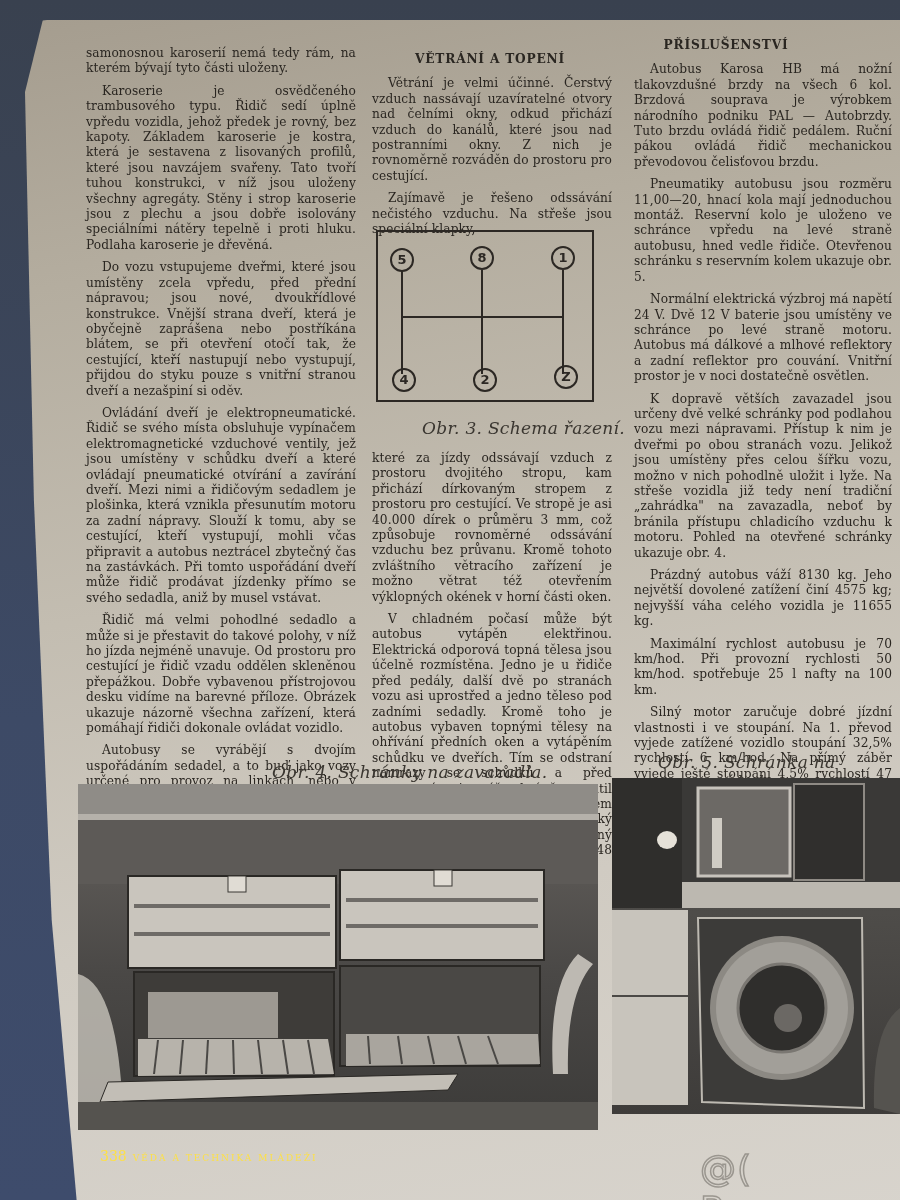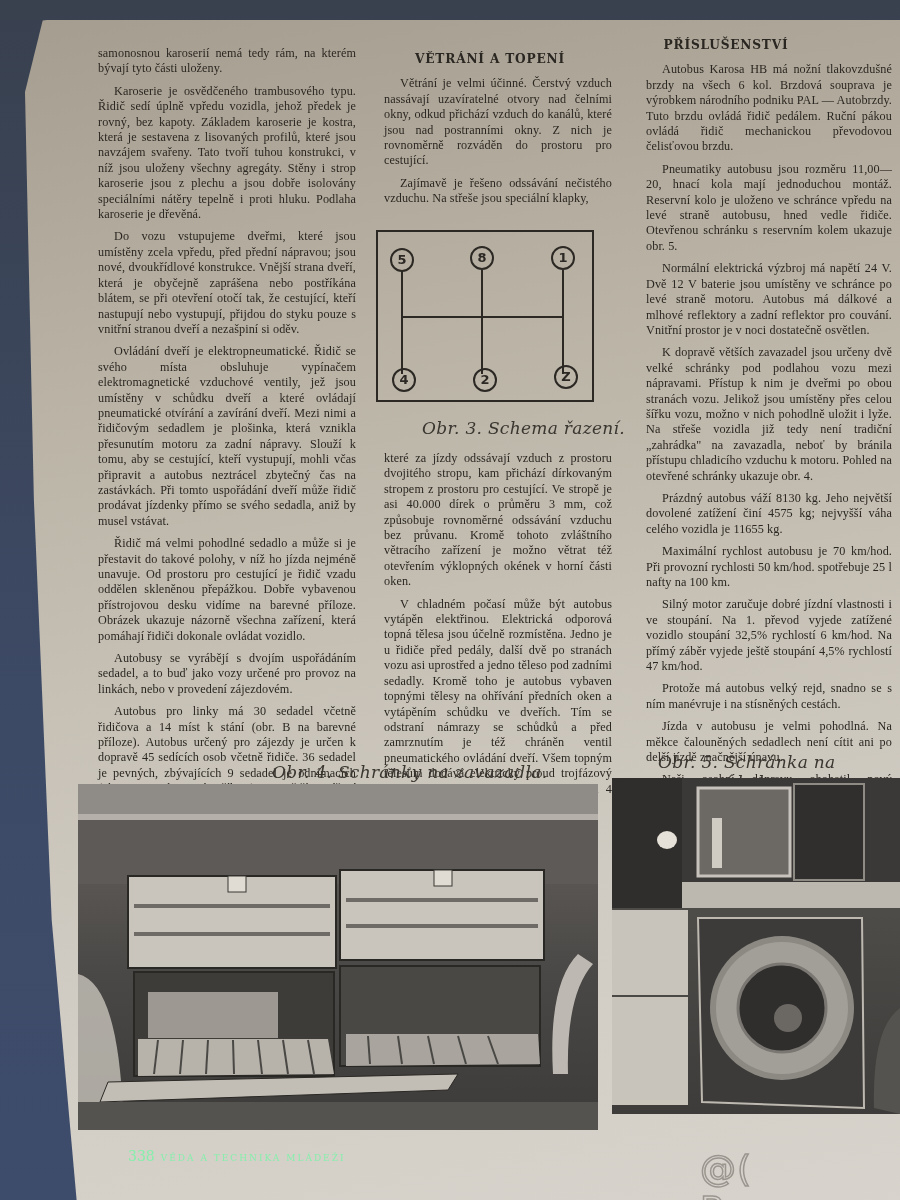--- a/index.html
+++ b/index.html
@@ -6,21 +6,21 @@
   body{width:900px;height:1200px;overflow:hidden;position:relative;
        background:#3a4458;font-family:"DejaVu Serif","Liberation Serif",serif;}
   .bg-dark{position:absolute;left:0;top:0;width:900px;height:1200px;
        background:linear-gradient(180deg,#39414f 0%,#3d4a66 60%,#3e4c6c 100%);}
   .page{position:absolute;left:25px;top:20px;width:890px;height:1200px;
        background:linear-gradient(170deg,#a59d8f 0%,#b4ad9f 20%,#c3bdb1 45%,#d0cbc2 70%,#d8d4cd 100%);
        border-top-left-radius:22px;
        clip-path:polygon(2% 0,100% 0,100% 100%,6% 100%,3% 75%,1% 40%,0 6%);}
   .col{position:absolute;color:#2a2621;font-size:12.2px;line-height:15.4px;
        text-align:justify;letter-spacing:0.1px;}
-  .col p{margin:0 0 7px 16px;text-indent:16px;font-family:Liberation Serif, serif;}
+  .col p{margin:0 0 7px 4px;text-indent:16px;}
   .col p.noindent{text-indent:0;}
   .col1{left:82px;top:46px;width:274px;}
   .col2{left:368px;top:44px;width:244px;}
   .col2b{left:368px;top:451px;width:244px;}
   .col3{left:630px;top:48px;width:262px;}
   .heading{font-weight:bold;text-align:center;font-size:12.2px;letter-spacing:0.8px;
        margin:8px 0 9px 0;}
   .caption{position:absolute;font-style:italic;font-size:17px;color:#3a3630;
        letter-spacing:0.3px;}
   .shift-box{position:absolute;left:376px;top:230px;width:218px;height:172px;
@@ -28,21 +28,21 @@
   .gear{position:absolute;width:24px;height:24px;border:2px solid #2c2824;border-radius:50%;
        box-sizing:border-box;font-family:"DejaVu Sans","Liberation Sans",sans-serif;
        font-weight:bold;font-size:13px;line-height:20px;text-align:center;color:#2c2824;
        background:transparent;}
   .rod{position:absolute;background:#2c2824;}
   .photo{position:absolute;overflow:hidden;}
   .photo4{left:78px;top:784px;width:520px;height:346px;
        background:linear-gradient(180deg,#6f6c68 0%,#5a5754 25%,#4a4846 55%,#3c3b39 100%);}
   .photo5{left:612px;top:778px;width:288px;height:336px;
        background:linear-gradient(180deg,#3d3c3a 0%,#4e4c49 40%,#3e3c3a 100%);}
-  .footer{position:absolute;left:100px;top:1148px;font-size:14px;color:#86efac;margin-left:28px;}
+  .footer{position:absolute;left:100px;top:1148px;font-size:14px;color:#fde047;}
   .footer .mag{font-size:9px;letter-spacing:2px;margin-left:6px;}
   .watermark{position:absolute;left:700px;top:1148px;font-family:"DejaVu Sans","Liberation Sans",sans-serif;
        font-size:36px;color:transparent;-webkit-text-stroke:1.5px #9a968f;letter-spacing:1px;}
 </style>
 </head>
 <body>
 
 <div class="bg-dark"></div>
 <div class="page"></div>
 

